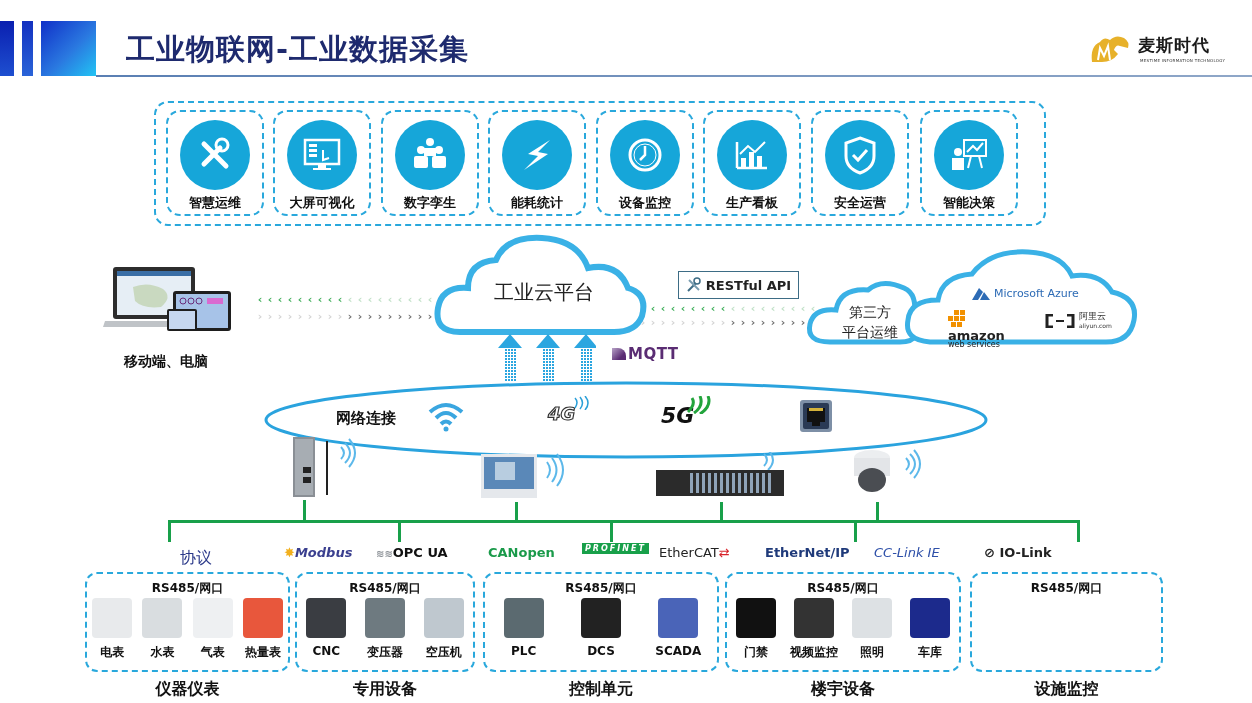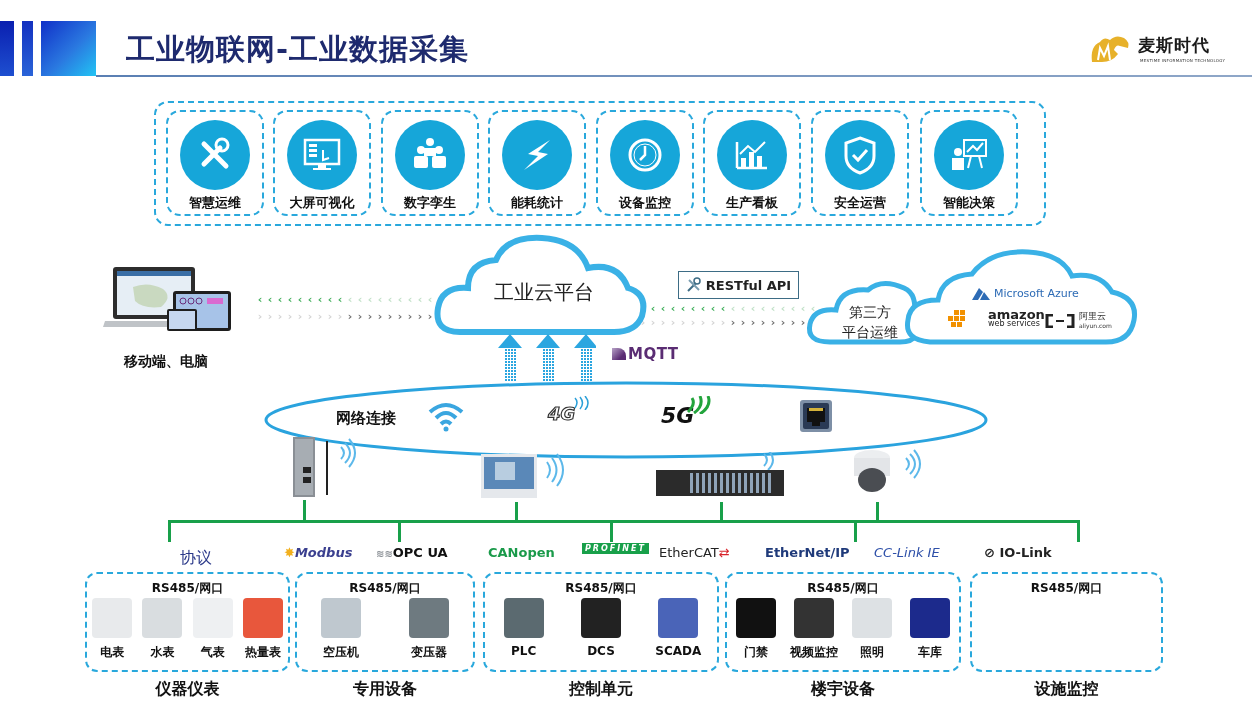--- a/index.html
+++ b/index.html
@@ -29,21 +29,21 @@
   .devices-img { position:absolute; left:103px; top:267px; width:130px; height:66px; }
   .devices-label { position:absolute; left:124px; top:353px; font-size:14px; font-weight:bold; }
   .arrow-row { position:absolute; height:10px; display:flex; gap:0; }
   .chev { width:10px; height:10px; font-size:11px; line-height:10px; font-weight:bold; text-align:center; }
   .cloud-label { position:absolute; left:494px; top:279px; font-size:20px; color:#222; }
   .api-box { position:absolute; left:678px; top:271px; width:121px; height:28px; border:1.5px solid #3d6c85; background:#fff; display:flex; align-items:center; justify-content:center; gap:4px; font-size:13px; font-weight:bold; color:#222; }
   .mqtt { position:absolute; left:612px; top:345px; font-size:15px; font-weight:bold; color:#5a2c73; letter-spacing:0.5px; display:flex; align-items:center; gap:2px; }
   .mqtt-mark { width:14px; height:12px; background:linear-gradient(135deg,#b8a3c8 0%,#5a2c73 70%); border-radius:0 8px 0 0; }
   .third-label { position:absolute; left:842px; top:302px; font-size:14px; text-align:center; line-height:20px; color:#222; }
   .azure { position:absolute; left:972px; top:287px; font-size:11px; color:#2d6bb5; display:flex; align-items:center; gap:4px; }
-  .aws { position:absolute; left:948px; top:310px; display:flex; gap:18px; }
+  .aws { position:absolute; left:948px; top:310px; display:flex; gap:3px;flex-direction:column; }
   .aws-text { font-size:13px; font-weight:bold; color:#222; line-height:10px; }
   .aws-sub { font-size:8px; color:#222; line-height:8px; }
   .aliyun { position:absolute; left:1045px; top:312px; display:flex; align-items:center; gap:4px; font-size:9px; color:#333; }
 
   .net-label { position:absolute; left:336px; top:409px; font-size:15px; font-weight:bold; color:#111; }
 
   
   .proto { position:absolute; top:545px; font-size:13px; font-weight:bold; white-space:nowrap; }
   .xieyi { position:absolute; left:180px; top:548px; font-size:16px; color:#2c3a8a; font-family:"DejaVu Serif", serif; }
 
@@ -477,26 +477,30 @@
           <div class="gi-img" style="background:#e8573c;"></div>
           <div class="gi-label">热量表</div>
         </div>
       </div>
     </div>
     <div class="grp-title" style="left: 85px; width: 205px;">仪器仪表</div>
     <div class="grp" style="left: 295px; width: 180px;">
       <div class="grp-head">RS485/网口</div>
       <div class="grp-items">
         <div class="gi">
+          <div class="gi-img" style="background:#3a3d42;"></div>
+          <div class="gi-label">CNC</div>
+        </div>
+        <div class="gi">
+          <div class="gi-img" style="background:#6e7a80;"></div>
+          <div class="gi-label">变压器</div>
+        </div>
+        <div class="gi">
           <div class="gi-img" style="background:#bfc8cf;"></div>
           <div class="gi-label">空压机</div>
-        </div>
-        <div class="gi">
-          <div class="gi-img" style="background:#6e7a80;"></div>
-          <div class="gi-label">变压器</div>
         </div>
       </div>
     </div>
     <div class="grp-title" style="left: 295px; width: 180px;">专用设备</div>
     <div class="grp" style="left: 483px; width: 236px;">
       <div class="grp-head">RS485/网口</div>
       <div class="grp-items">
         <div class="gi">
           <div class="gi-img" style="background:#5b6a70;"></div>
           <div class="gi-label">PLC</div>

